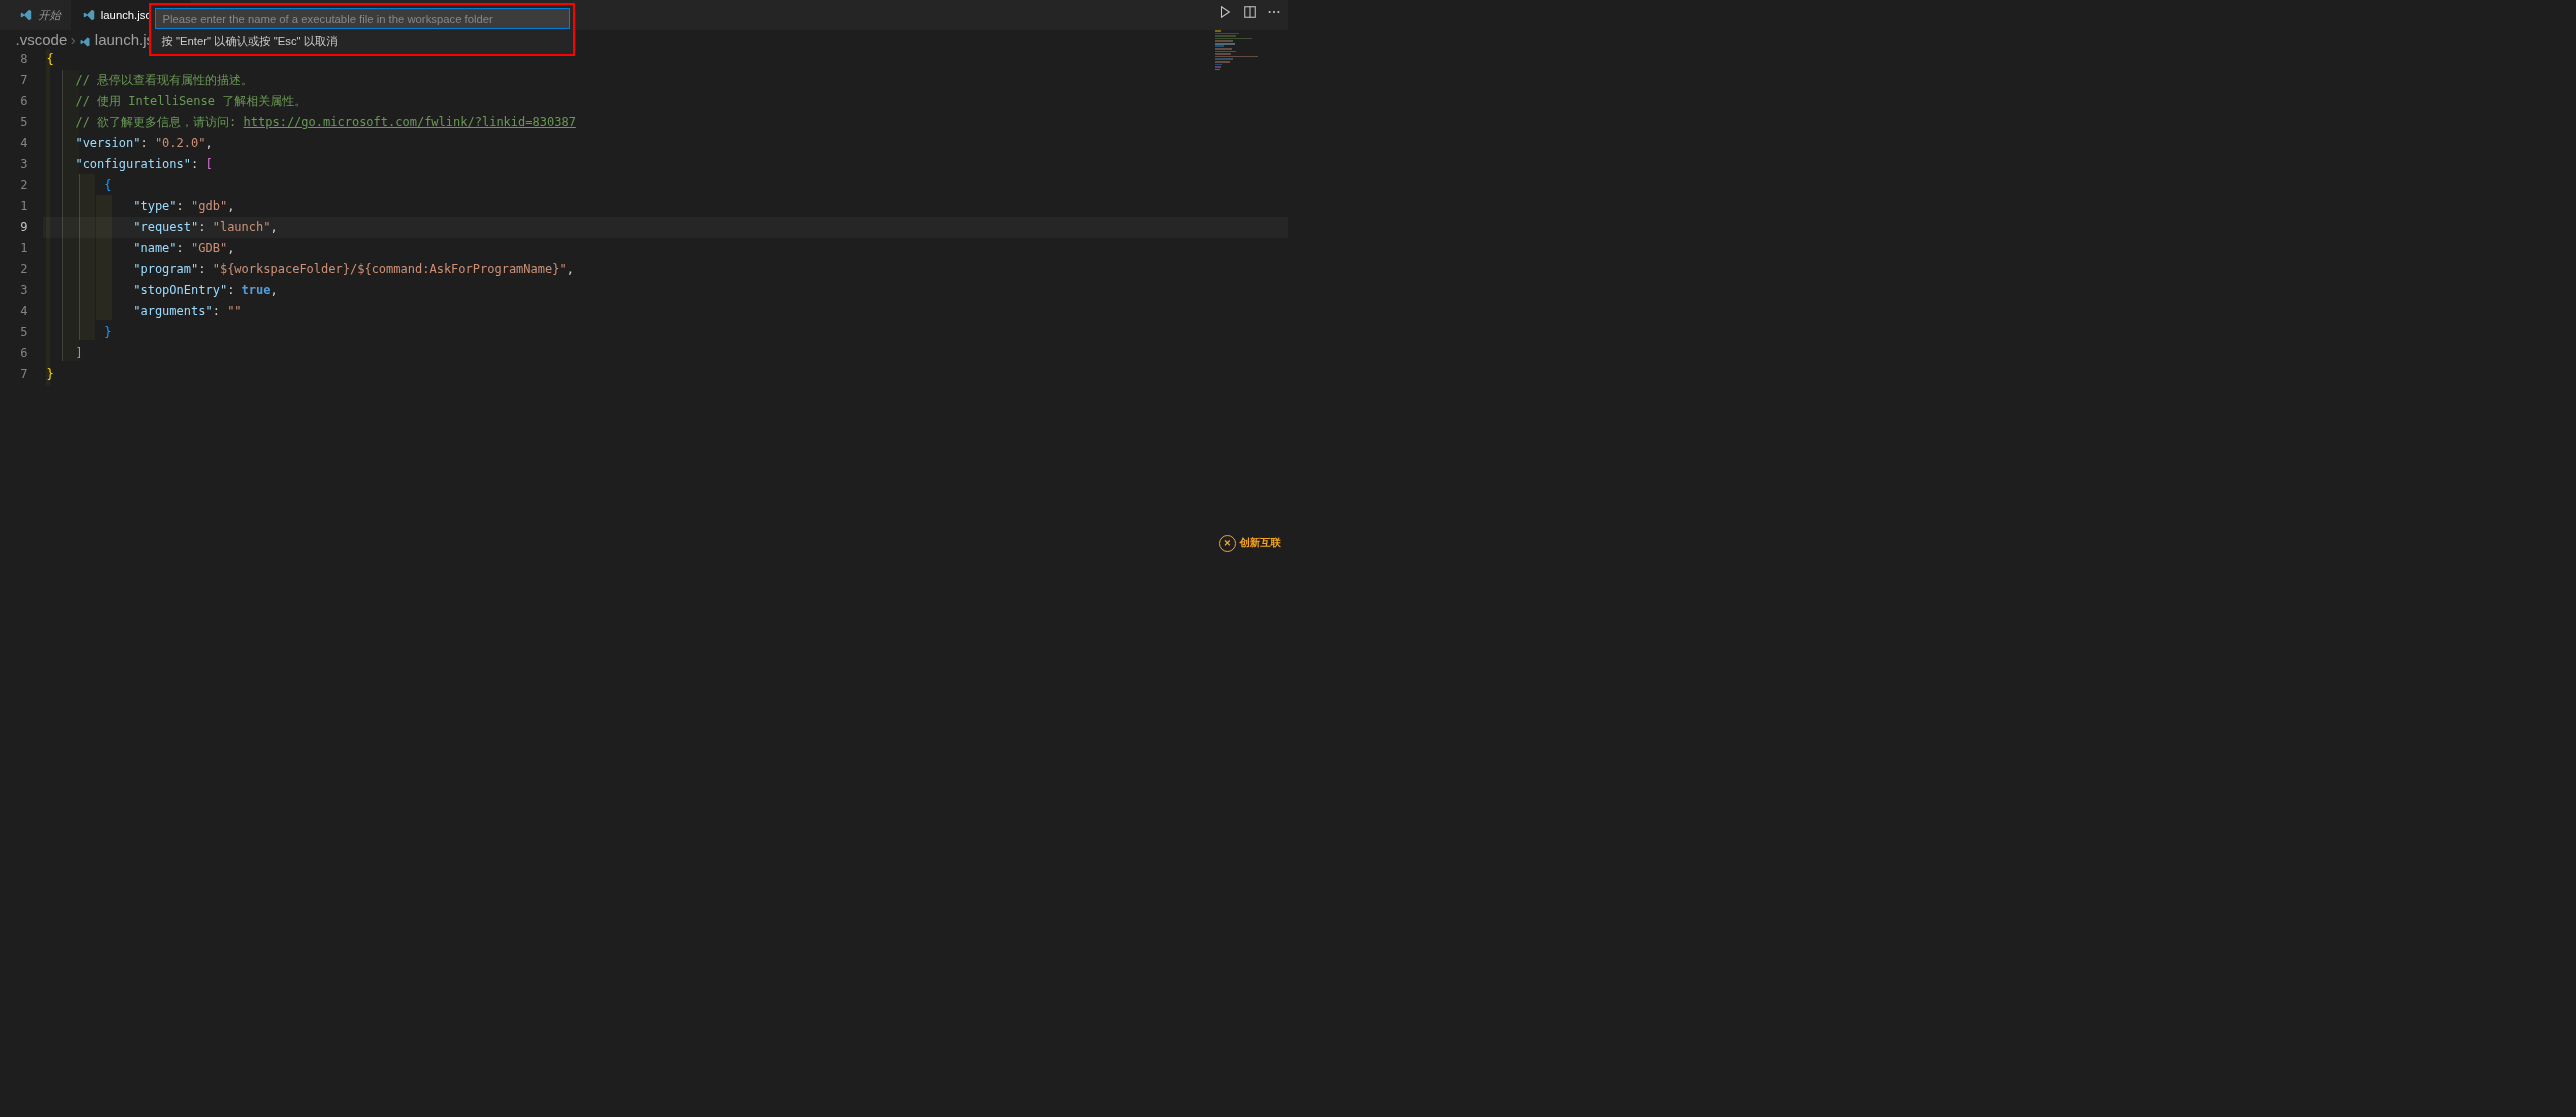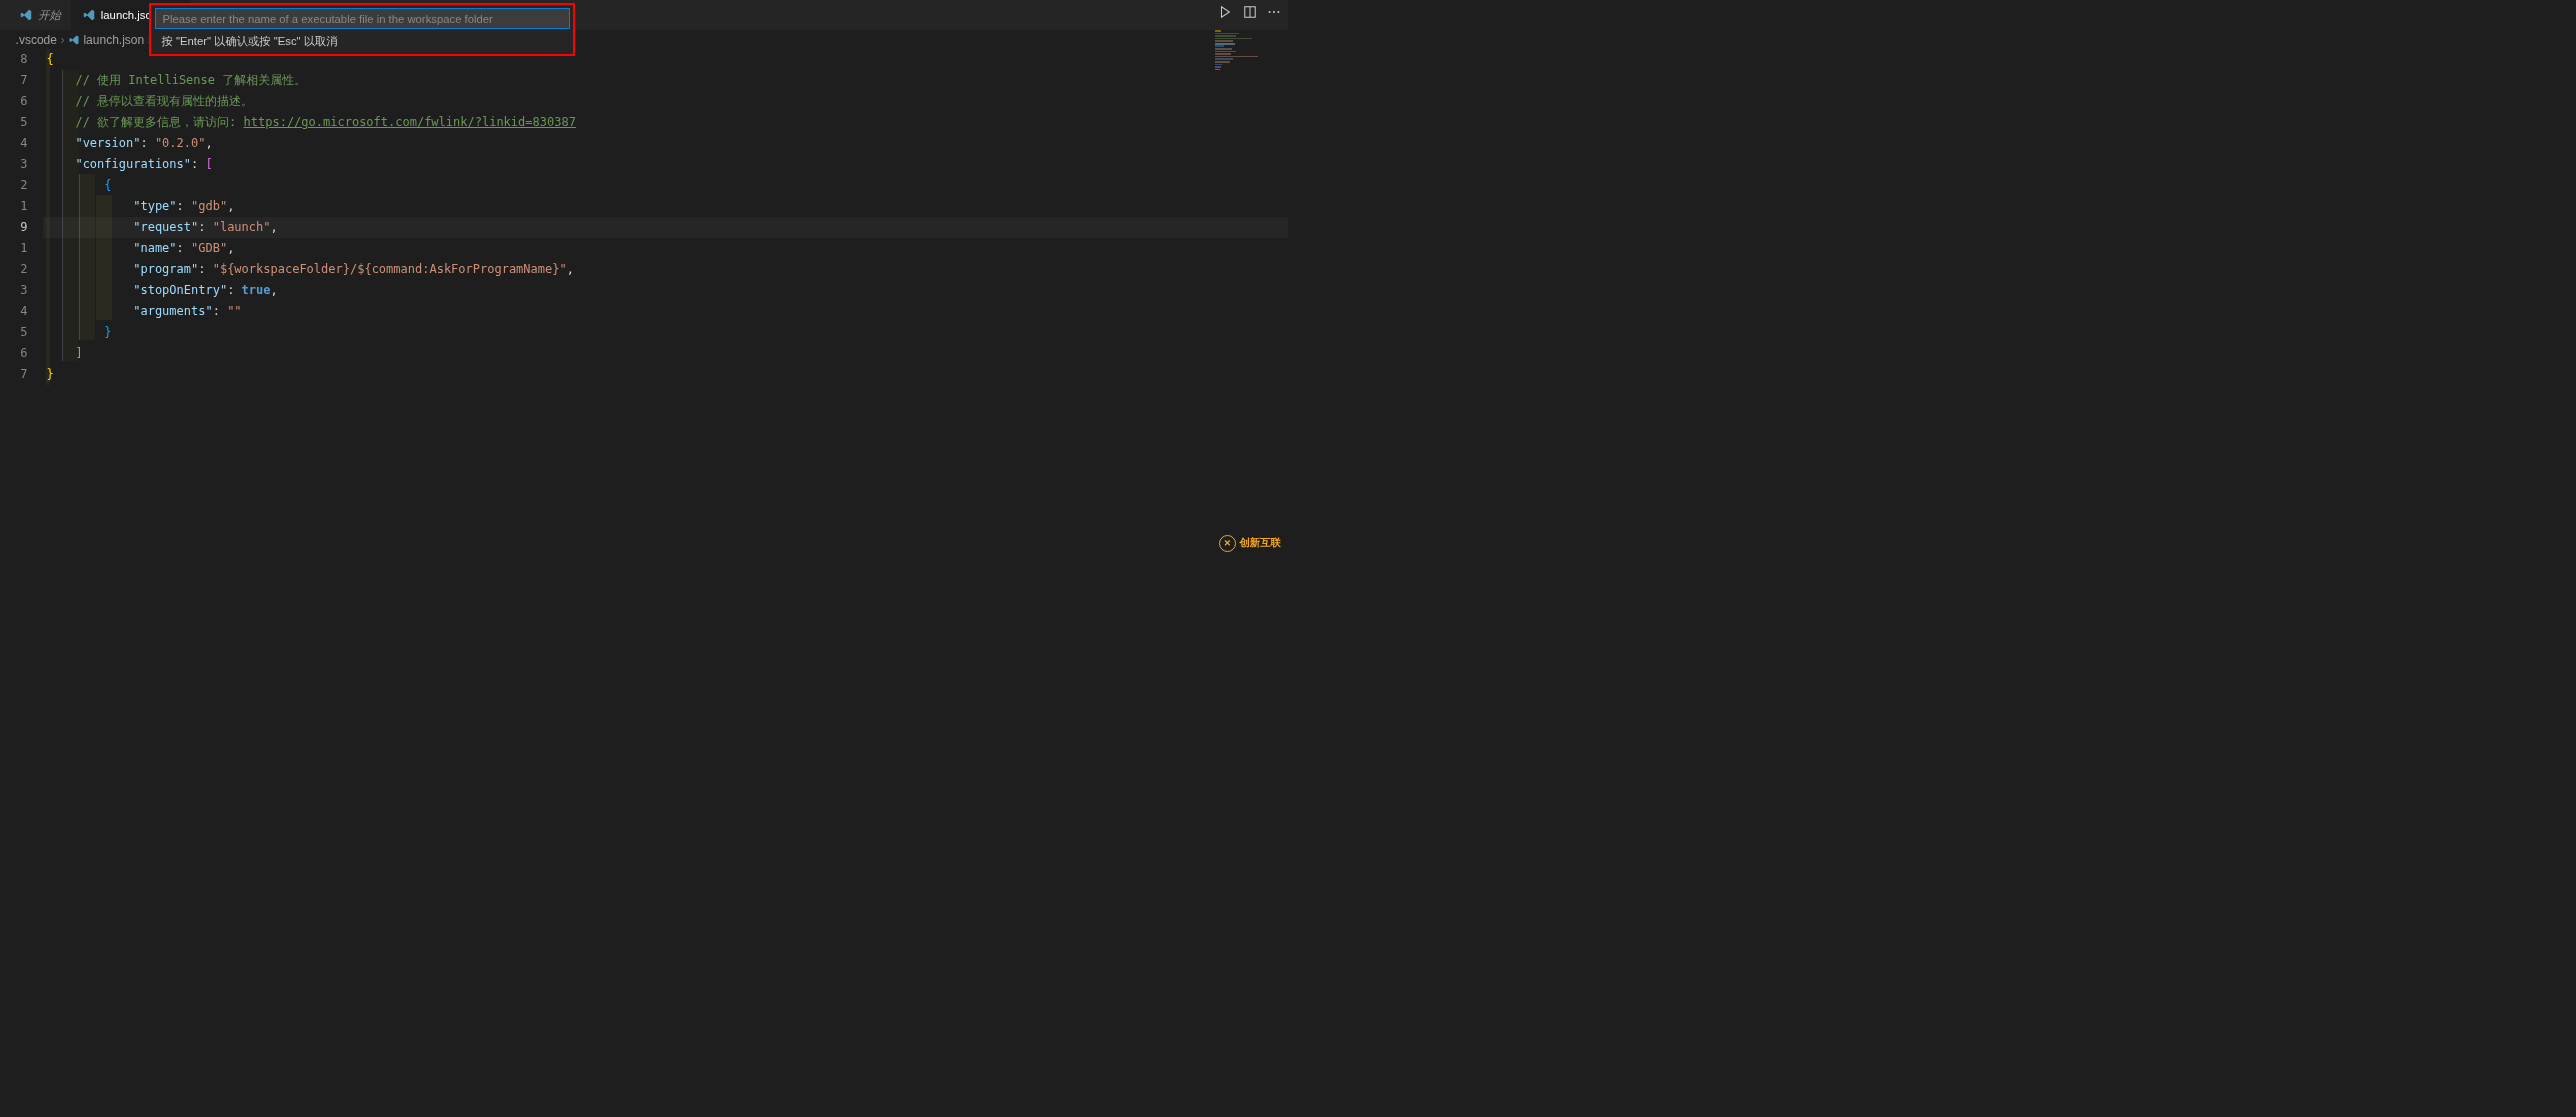--- a/index.html
+++ b/index.html
@@ -46,21 +46,21 @@
   position: absolute; top: 5.2px; right: 7px;
   display: flex; gap: 10.4px; align-items: center; color: #c5c5c5;
 }
 .title-actions .act { width: 14px; height: 14px; cursor: pointer; display:flex; align-items:center; justify-content:center; }
 .breadcrumb {
   height: 19px;
   display: flex;
   align-items: center;
   padding-left: 15.6px;
   color: #a0a0a0;
-  font-size: 12px;
+  font-size: 15px;
   gap: 3.5px;
 }
 .bc-sep { color: #666; }
 .bc-item { display:flex; align-items:center; gap:3.5px; }
 .bc-icon { width:12px; height:12px; }
 .editor {
   position: relative;
   display: flex;
   font-family: "Menlo", "Consolas", monospace;
   font-size: 12px;
@@ -228,22 +228,22 @@
   </div>
   <div class="code-area">
     <div style="position:absolute; left:2.6px; top:0; bottom:0; width:4.3px; background:rgba(200,200,50,0.06);"></div>
     <div style="position:absolute; left:19px; top:21px; height:291px; width:0.9px; background:#404040;"></div>
     <div style="position:absolute; left:36px; top:125px; height:166px; width:0.9px; background:#404040;"></div>
     <div style="position:absolute; left:20px; top:21px; height:291px; width:15.6px; background:rgba(180,180,50,0.04);"></div>
     <div style="position:absolute; left:36px; top:125px; height:166px; width:15.6px; background:rgba(180,180,50,0.06);"></div>
     <div style="position:absolute; left:53px; top:146px; height:125px; width:15.6px; background:rgba(180,180,50,0.08);"></div>
 
     <div class="code-line"><span class="tok-brace-y">{</span></div>
+    <div class="code-line">    <span class="tok-comment">// 悬停以查看现有属性的描述。</span></div>
     <div class="code-line">    <span class="tok-comment">// 使用 IntelliSense 了解相关属性。</span></div>
-    <div class="code-line">    <span class="tok-comment">// 悬停以查看现有属性的描述。</span></div>
     <div class="code-line">    <span class="tok-comment">// 欲了解更多信息，请访问: </span><span class="tok-link">https://go.microsoft.com/fwlink/?linkid=830387</span></div>
     <div class="code-line">    <span class="tok-key">"version"</span><span class="tok-punc">: </span><span class="tok-string">"0.2.0"</span><span class="tok-punc">,</span></div>
     <div class="code-line">    <span class="tok-key">"configurations"</span><span class="tok-punc">: </span><span class="tok-brace-p">[</span></div>
     <div class="code-line">        <span class="tok-brace-b">{</span></div>
     <div class="code-line">            <span class="tok-key">"type"</span><span class="tok-punc">: </span><span class="tok-string">"gdb"</span><span class="tok-punc">,</span></div>
     <div class="code-line current-line">            <span class="tok-key">"request"</span><span class="tok-punc">: </span><span class="tok-string">"launch"</span><span class="tok-punc">,</span></div>
     <div class="code-line">            <span class="tok-key">"name"</span><span class="tok-punc">: </span><span class="tok-string">"GDB"</span><span class="tok-punc">,</span></div>
     <div class="code-line">            <span class="tok-key">"program"</span><span class="tok-punc">: </span><span class="tok-string">"${workspaceFolder}/${command:AskForProgramName}"</span><span class="tok-punc">,</span></div>
     <div class="code-line">            <span class="tok-key">"stopOnEntry"</span><span class="tok-punc">: </span><span class="tok-keyword">true</span><span class="tok-punc">,</span></div>
     <div class="code-line">            <span class="tok-key">"arguments"</span><span class="tok-punc">: </span><span class="tok-string">""</span></div>

